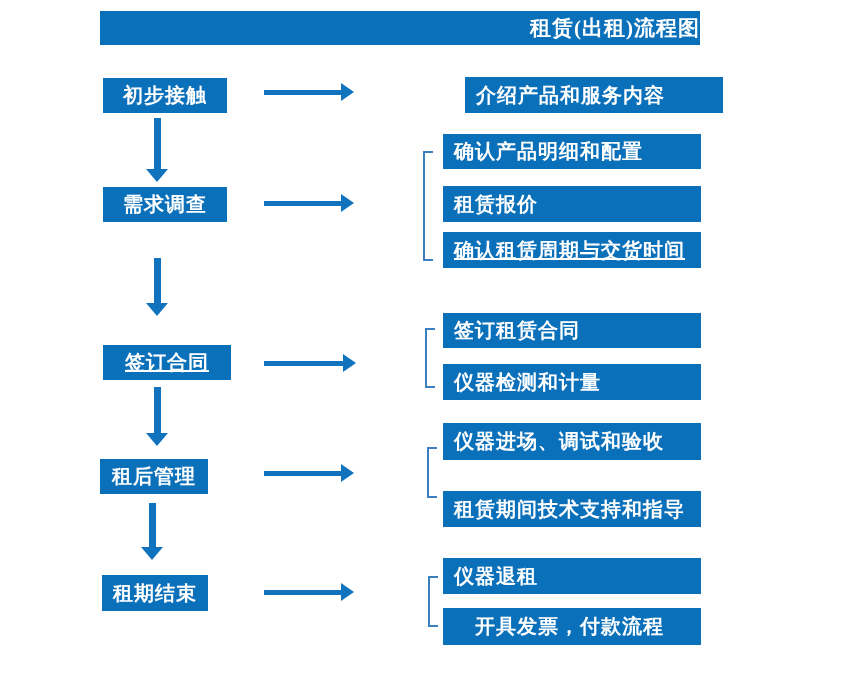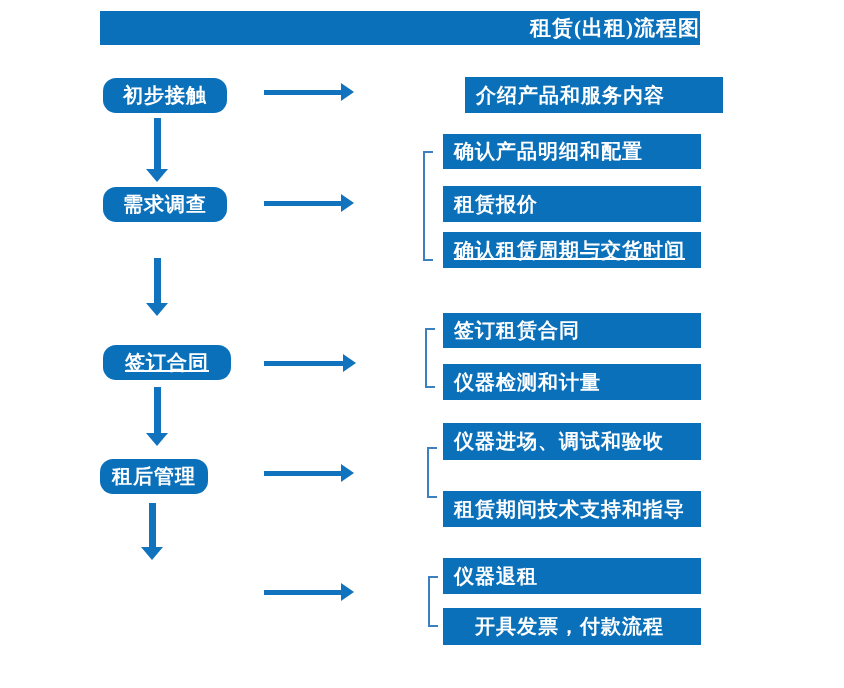--- a/index.html
+++ b/index.html
@@ -38,21 +38,20 @@
     color: var(--text-white, #ffffff);
     font-size: 20px;
     font-weight: bold;
     letter-spacing: 1px;
     display: flex;
     align-items: center;
     white-space: nowrap;
   }
   .left-box {
     justify-content: center;
-    border-radius: 13px;
   }
   .right-box {
     left: 443px;
     width: 258px;
     padding-left: 11px;
     box-sizing: border-box;
     justify-content: flex-start;
   }
   
   .v-arrow {
@@ -109,20 +108,21 @@
 <div class="canvas">
 
   <div class="title-bar">
     <span class="title-text">租赁(出租)流程图</span>
   </div>
 
   <div class="box left-box" style="left:103px; top:78px;  width:124px; height:35px;">初步接触</div>
   <div class="box left-box" style="left:103px; top:187px; width:124px; height:35px;">需求调查</div>
   <div class="box left-box" style="left:103px; top:345px; width:128px; height:35px;text-decoration:underline;">签订合同</div>
   <div class="box left-box" style="left:100px; top:459px; width:108px; height:35px;">租后管理</div>
+  <div class="box left-box" style="left:102px; top:575px; width:106px; height:36px;">租期结束</div>
 
   <div class="box right-box" style="top:77px;  height:36px;margin-left:22px;">介绍产品和服务内容</div>
   <div class="box right-box" style="top:186px; height:36px;">租赁报价</div>
   <div class="box right-box" style="top:134px; height:35px;">确认产品明细和配置</div>
   <div class="box right-box" style="top:232px; height:36px;text-decoration:underline;">确认租赁周期与交货时间</div>
   <div class="box right-box" style="top:313px; height:35px;">签订租赁合同</div>
   <div class="box right-box" style="top:364px; height:36px;">仪器检测和计量</div>
   <div class="box right-box" style="top:423px; height:37px;">仪器进场、调试和验收</div>
   <div class="box right-box" style="top:491px; height:36px;">租赁期间技术支持和指导</div>
   <div class="box right-box" style="top:558px; height:36px;">仪器退租</div>

